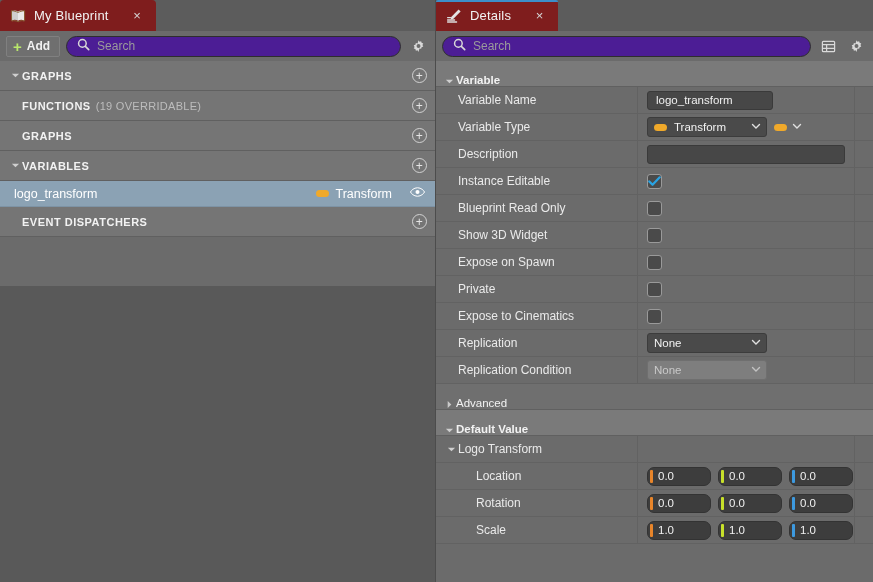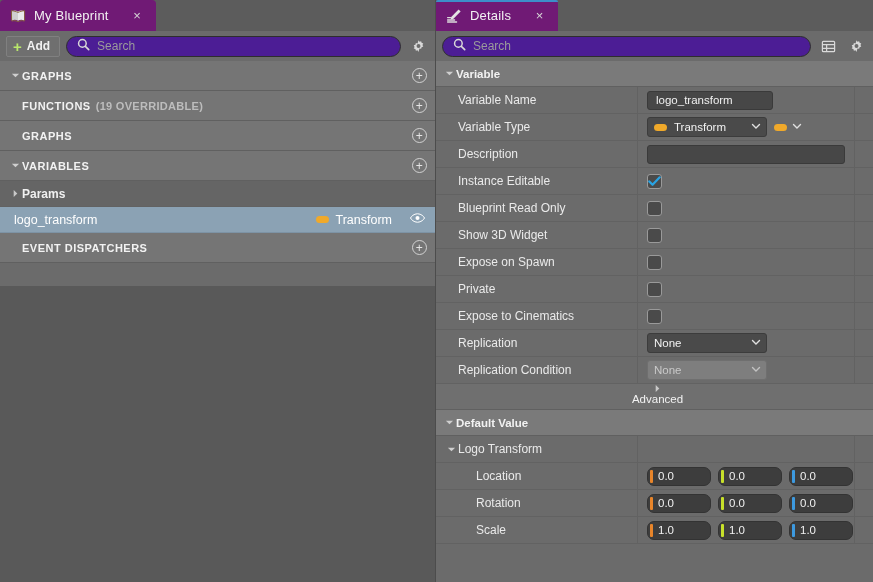--- a/index.html
+++ b/index.html
@@ -18,21 +18,21 @@
   .panel { position: relative; height: 582px; background: #6b6b6b; }
   #left-panel  { width: 436px; border-right: 1px solid #4c4c4c; }
   #right-panel { width: 437px; }
 
   
   .tabbar { height: 31px; background: #5c5c5c; display: flex; align-items: flex-end; }
   .tab {
     position: relative;
     height: 31px; display: flex; align-items: center; gap: 8px;
     padding: 0 12px 0 10px;
-    background: #701a75;
+    background: #7f1d1d;
     border-top-left-radius: 4px; border-top-right-radius: 4px;
     color: #f0f0f0; font-size: 13px; margin-top: 44px;
   }
   .tab.accent::before {
     content: ""; position: absolute; left: 0; right: 0; top: 0; height: 2px;
     background: #3d8ec9; border-top-left-radius: 4px; border-top-right-radius: 4px;
   }
   .tab-label { font-size: 13px; color: #f2f2f2; letter-spacing: .2px; }
   .tab-close {
     margin-left: 14px; font-size: 13px; color: #d6d6d6; line-height: 1;
@@ -61,21 +61,21 @@
   .searchbox .ph { color: #9b9b9b; font-size: 12px; }
   .icon-btn { width: 22px; height: 22px; display: flex; align-items: center; justify-content: center; }
 
   
   .section-hdr {
     height: 30px; display: flex; align-items: center;
     padding-left: 8px; padding-right: 8px;
     background: #757575; border-bottom: 1px solid #606060;
     font-size: 11px; font-weight: bold; letter-spacing: .5px; color: #f2f2f2;
   }
-  .section-hdr .sub { font-weight: bold; color: #bdbdbd; margin-left: 5px; letter-spacing: .3px; }
+  .section-hdr .sub { font-weight: normal; color: #bdbdbd; margin-left: 5px; letter-spacing: .3px; }
   .tri { width: 14px; display: inline-flex; align-items: center; justify-content: center; }
   .tri svg { display: block; }
   .spacer { flex: 1; }
 
   .tree-row {
     height: 26px; display: flex; align-items: center;
     padding-left: 8px; padding-right: 10px;
     background: #6b6b6b; border-bottom: 1px solid #626262;
     font-size: 12.5px; color: #f0f0f0;
   }
@@ -84,25 +84,25 @@
   .row-name { white-space: nowrap; }
   .type-cell { display: flex; align-items: center; gap: 7px; margin-left: auto; padding-right: 14px; }
   .pill { width: 13px; height: 7px; border-radius: 4px; background: #f0a92a; display: block; }
   .type-text { font-size: 12.5px; color: #ffffff; }
 
   .empty-area { position: absolute; left: 0; right: 0; bottom: 0; top: 286px; background: #595959; }
 
   
   .det-body { position: relative; background: #6b6b6b; }
   .cat-hdr {
-    height: 26px; display: flex; align-items: center; padding-left: 6px;
+    height: 26px; display: flex; align-items: flex-end; padding-left: 6px;
     background: #7a7a7a; border-bottom: 1px solid #606060;
     font-size: 11.5px; font-weight: bold; color: #f2f2f2;
   }
-  .cat-hdr.sub-cat { background: #6f6f6f; font-weight: normal; flex-direction: column; }
+  .cat-hdr.sub-cat { background: #6f6f6f; font-weight: normal; }
 
   .prop-row {
     height: 27px; display: flex; align-items: center;
     border-bottom: 1px solid #626262;
     background: #6b6b6b;
   }
   .prop-label {
     width: 202px; min-width: 202px;
     padding-left: 22px;
     font-size: 12px; color: #eaeaea;
@@ -253,28 +253,20 @@
       <span class="tri">
         <svg width="9" height="9" viewBox="0 0 10 10">
             <path d="M1 3l4 4 4-4z" fill="#cfcfcf"></path>
           </svg>
       </span>
       <span>VARIABLES</span>
       <span class="spacer"></span>
       <span class="circle-plus">+</span>
     </div>
 
-    <div class="tree-row category">
-      <span class="tri">
-        <svg width="9" height="9" viewBox="0 0 10 10">
-            <path d="M3 1l4 4-4 4z" fill="#c9c9c9"></path>
-          </svg>
-      </span>
-      <span class="row-name">Params</span>
-    </div>
 
     <div class="tree-row selected">
       <span style="width:6px"></span>
       <span class="row-name">logo_transform</span>
       <span class="type-cell">
         <span class="pill"></span>
         <span class="type-text">Transform</span>
       </span>
       <span class="eye">
         <svg width="15" height="12" viewBox="0 0 18 12">

